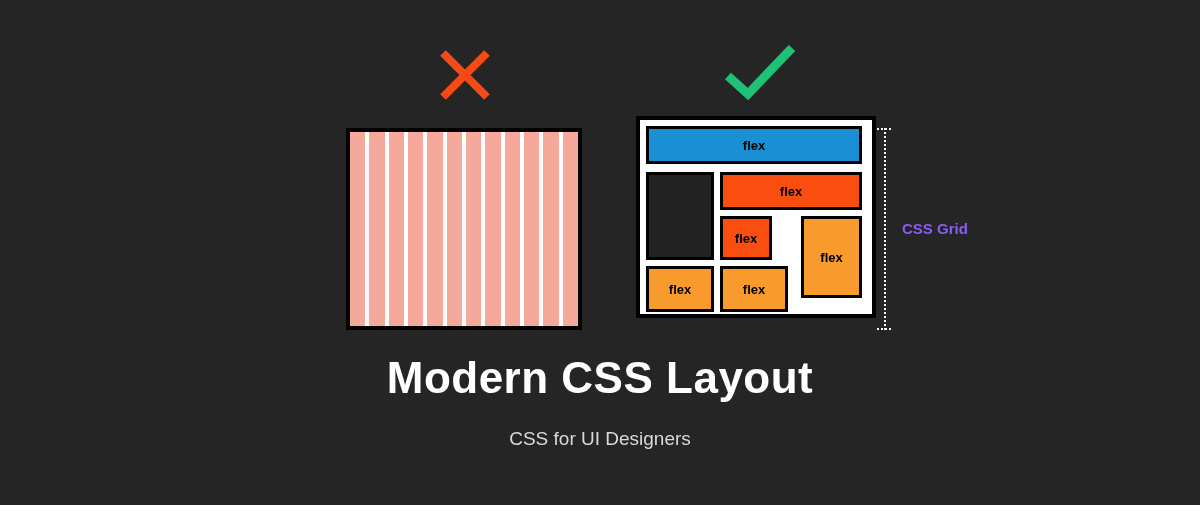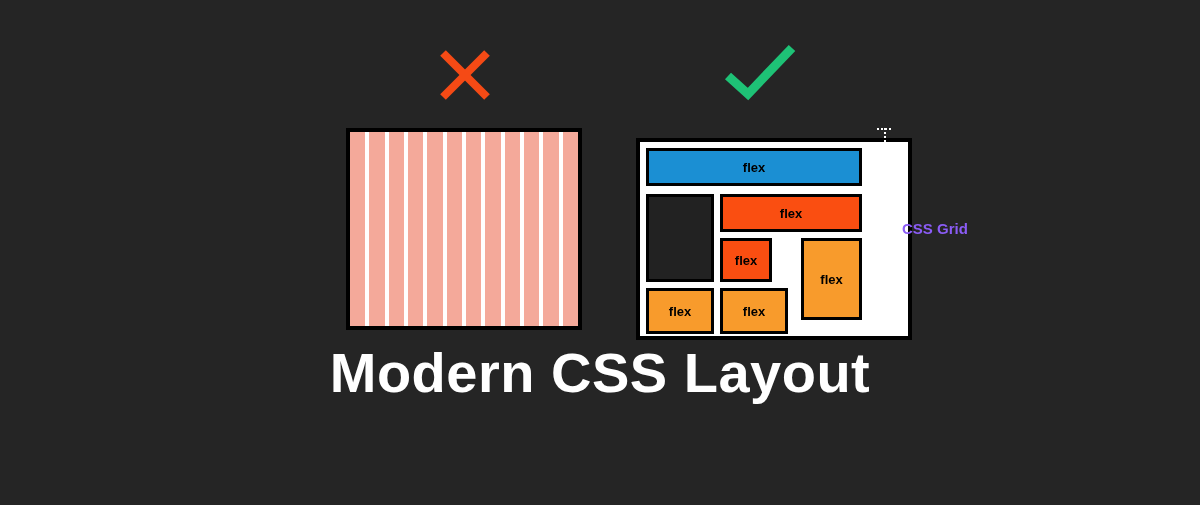--- a/index.html
+++ b/index.html
@@ -47,22 +47,22 @@
     .bad-col {
       flex: 1;
       background: #f4a99a;
       border-right: 4px solid #fff;
     }
     .bad-col:last-child { border-right: none; }
     
     .good-panel {
       position: absolute;
       left: 636px;
-      top: 138px;
-      width: 276px;
+      top: 116px;
+      width: 240px;
       height: 202px;
       border: 4px solid #000;
       background: #fff;
       padding: 6px;
     }
     .gp-inner {
       position: relative;
       width: 100%;
       height: 100%;
     }
@@ -109,24 +109,24 @@
       left: 902px;
       top: 220px;
       color: #8b5cf6;
       font-size: 15px;
       font-weight: 700;
     }
     
     .title {
       position: absolute;
       width: 100%;
-      top: 340px;
+      top: 353px;
       text-align: center;
       color: #fff;
-      font-size: 56px;
+      font-size: 44px;
       font-weight: 800;
       letter-spacing: 0.5px;
     }
     .subtitle {
       position: absolute;
       width: 100%;
       top: 428px;
       text-align: center;
       color: #d9d9d9;
       font-size: 19px;
@@ -191,14 +191,15 @@
         </div>
     </div>
   </div>
 
   <div class="bracket-t"></div>
   <div class="bracket-line"></div>
   <div class="bracket-b"></div>
   <div class="bracket-label">CSS Grid</div>
 
   <div class="title">Modern CSS Layout</div>
+  <div class="subtitle">CSS for UI Designers</div>
 
 </div>
 
 </body></html>

